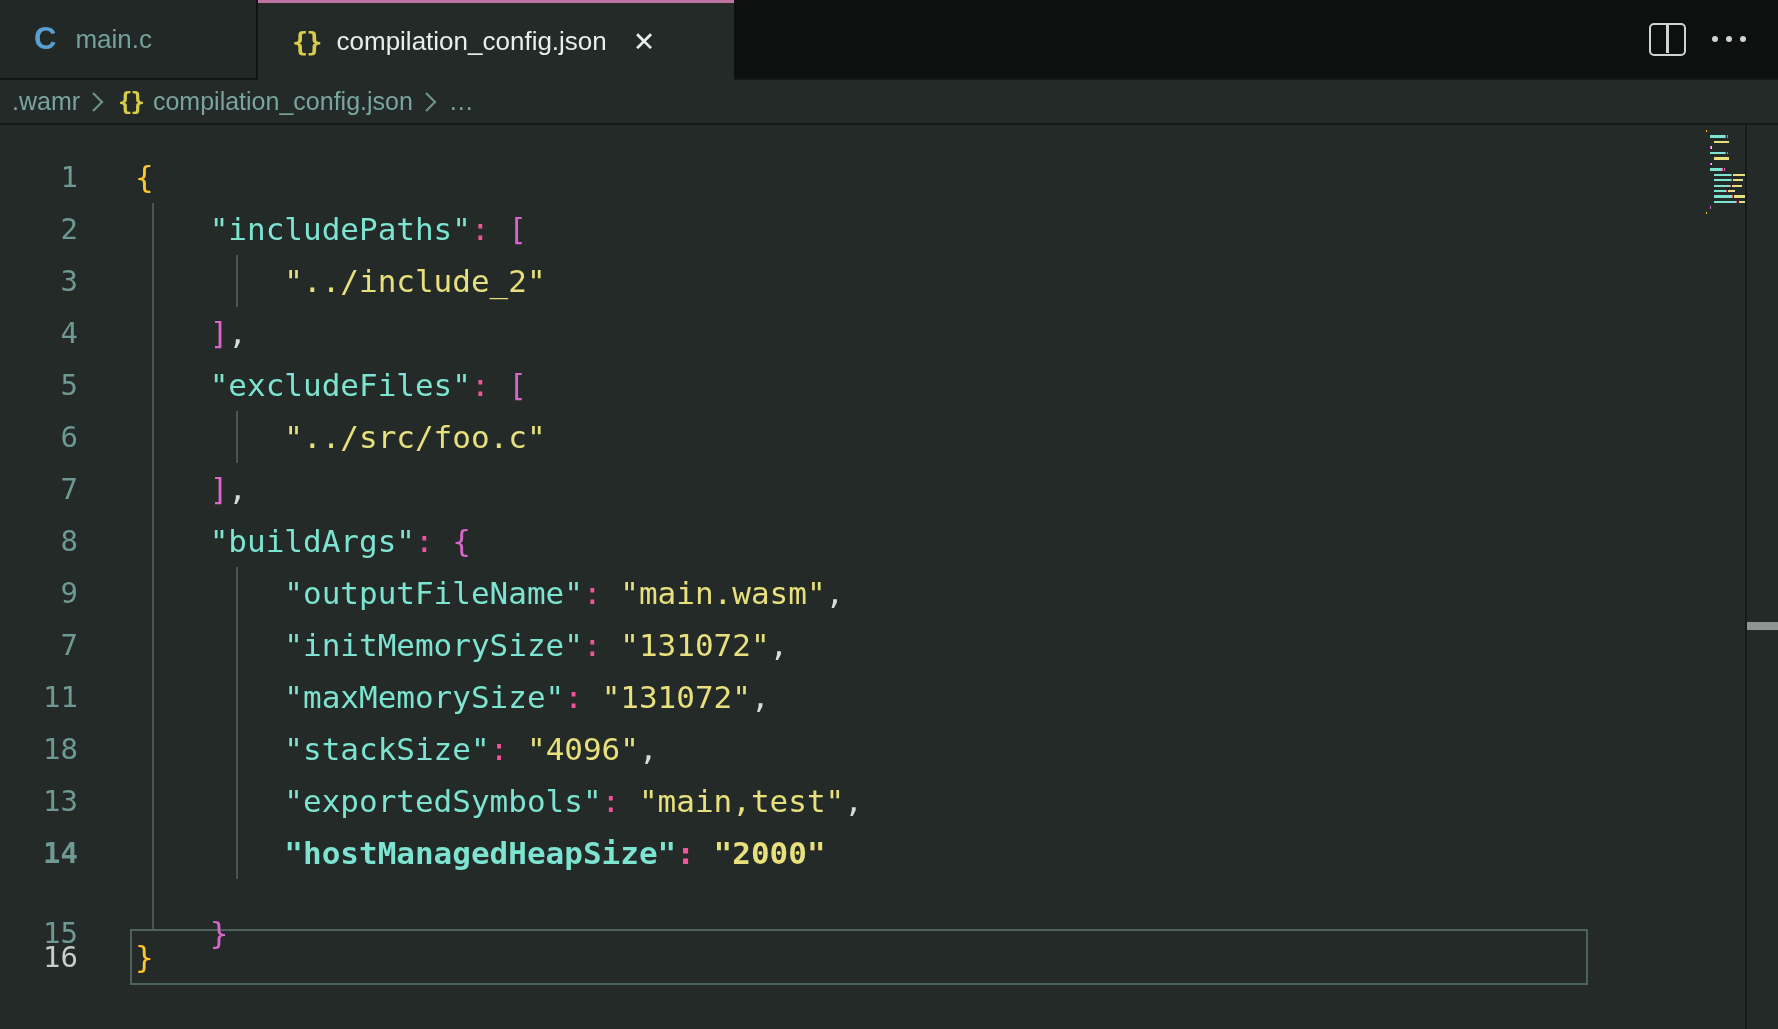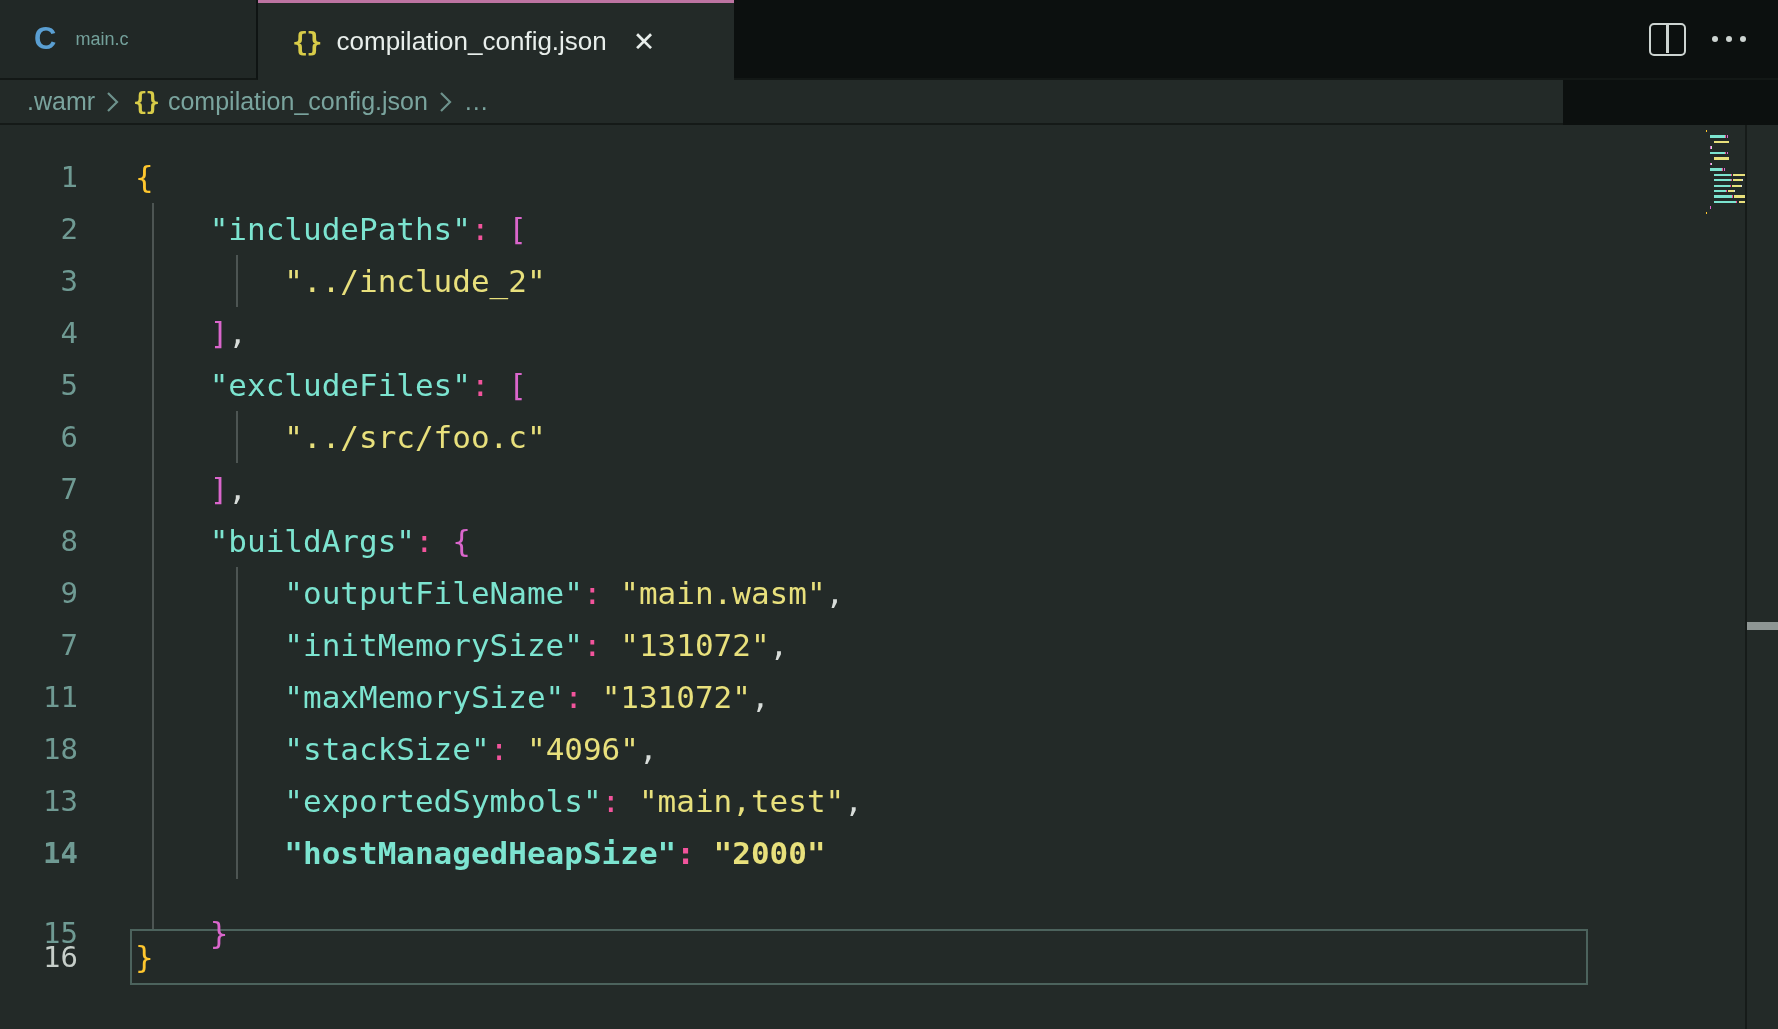--- a/index.html
+++ b/index.html
@@ -15,34 +15,34 @@
                   border-right:2px solid #0f1413; border-bottom:2px solid #131816;
                   padding-left:34px; }
   .tab-active { width:476px; background:var(--background);
                 border-top:3px solid var(--active-tab-border); padding-left:34px; }
   .tab-spacer { flex:1; background:var(--tab-strip); border-bottom:2px solid #131816;
                 display:flex; align-items:center; justify-content:flex-end;
                 padding-right:30px; gap:24px; }
   .c-icon { color:var(--icon-blue); font-weight:bold; font-size:31px; margin-right:19px; }
   .json-icon { color:var(--icon-yellow); font-weight:bold; font-size:27px;
                font-family:"DejaVu Sans Mono", monospace; margin-right:16px; letter-spacing:-2px;}
-  .tab-inactive .tab-label { color:var(--tab-inactive-text); font-size:18px; }
+  .tab-inactive .tab-label { color:var(--tab-inactive-text); font-size:26px; }
   .tab-active .tab-label { color:var(--tab-active-text); font-size:26px; }
   .close-x { color:var(--tab-active-text); font-size:27px; margin-left:26px; cursor:pointer; }
   .split-icon { width:37px; height:33px; border:2.5px solid var(--ui-icon); border-radius:5px;
                 position:relative; cursor:pointer; }
   .split-icon::after { content:""; position:absolute; left:15px; top:0; width:2.5px; height:28px;
                        background:var(--ui-icon); }
   .more-dots { display:flex; gap:8px; cursor:pointer; padding:6px 2px; }
   .more-dots i { width:6px; height:6px; border-radius:50%; background:var(--ui-icon); }
 
   
-  .breadcrumb { position:absolute; left:0; top:80px; width:1563px; height:45px;
+  .breadcrumb { position:absolute; left:0; top:80px; width:1778px; height:45px;
                 background:var(--background); border-bottom:2px solid #151a18;
-                display:flex; align-items:center; padding-left:27px;
+                display:flex; align-items:center; padding-left:12px;
                 color:var(--breadcrumb-text); font-size:25px; }
   .crumb { cursor:pointer; }
   .crumb-sep { margin:0 10px; display:inline-flex; }
   .crumb-sep svg { stroke:#6d928c; }
   .breadcrumb .json-icon { font-size:24px; margin:0 10px 0 2px; }
 
   
   .editor { position:absolute; left:0; top:125px; width:1778px; height:904px;
             background:var(--background); overflow:hidden; }
   .code-line { position:absolute; left:0; width:1778px; height:52px; }

